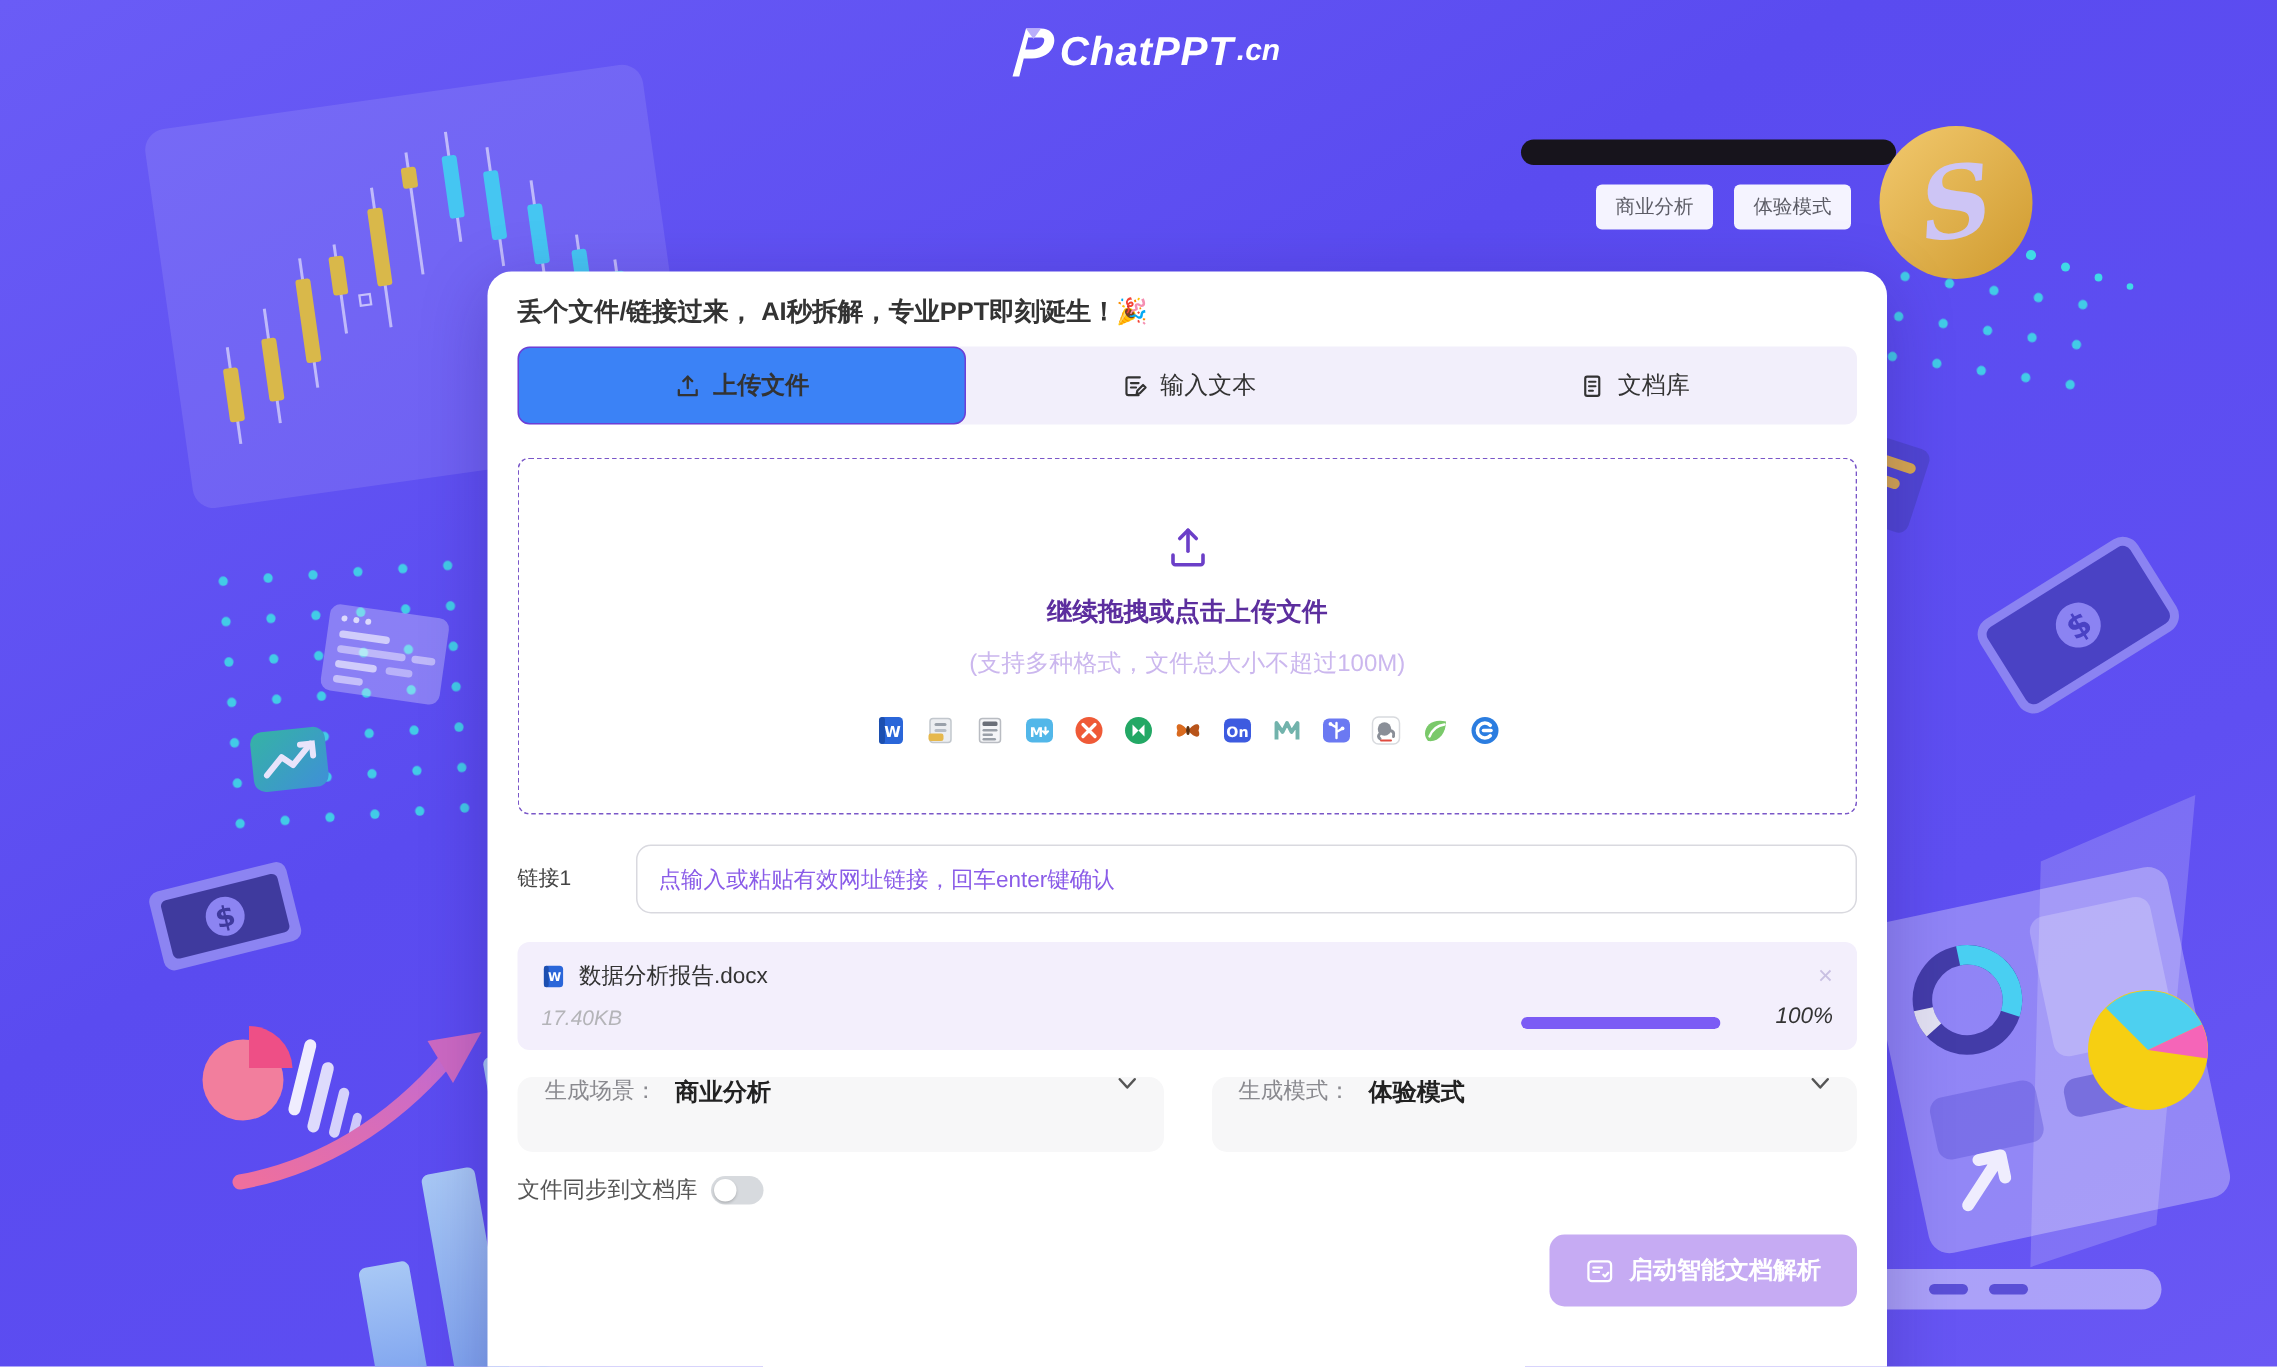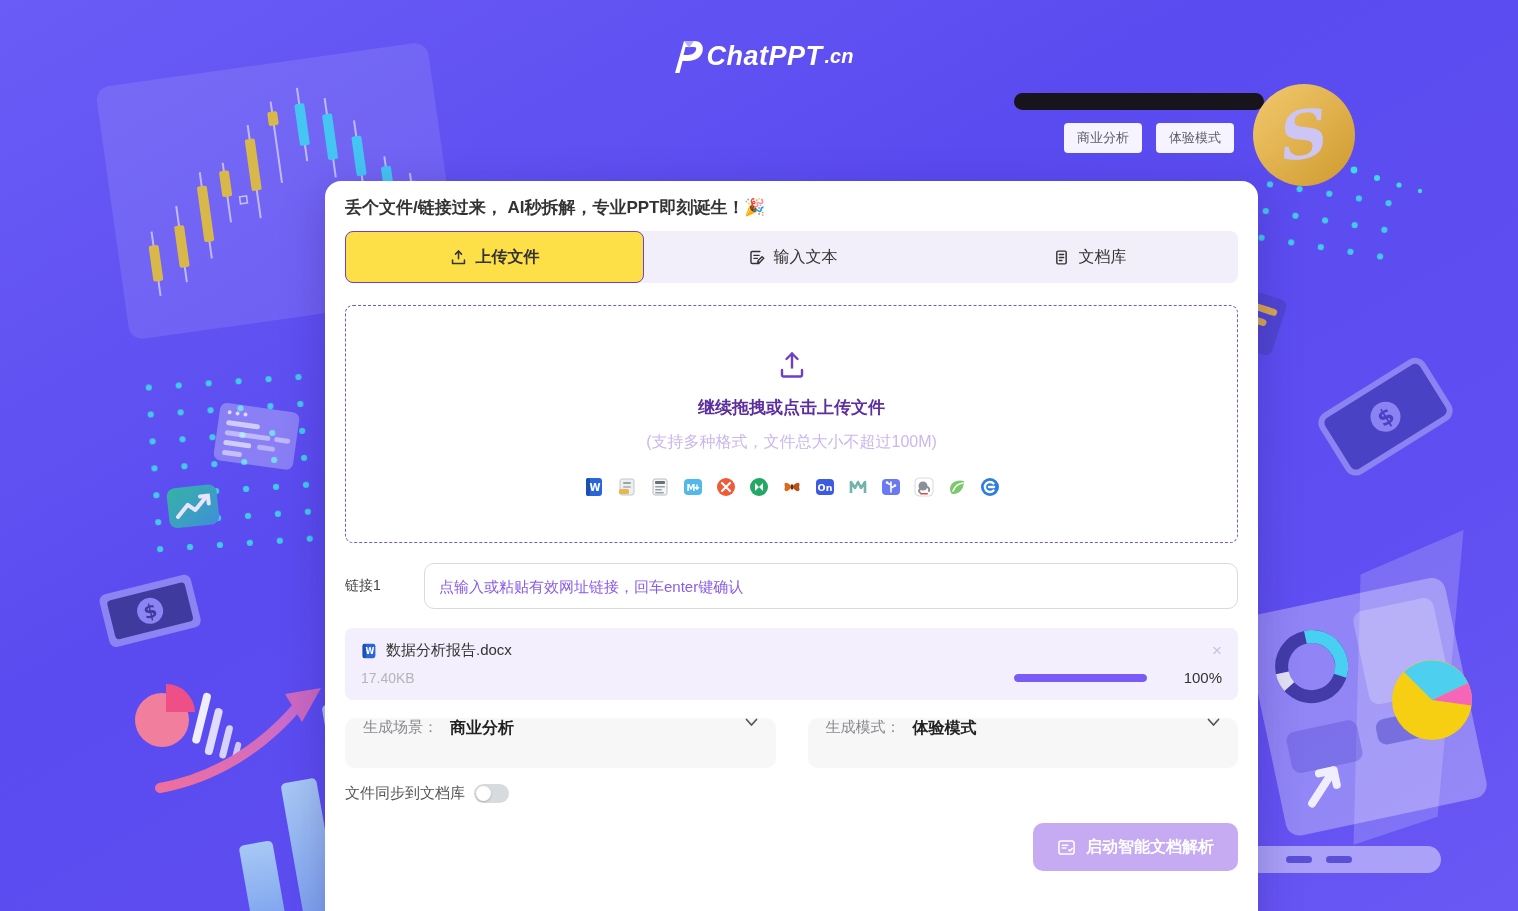--- a/index.html
+++ b/index.html
@@ -5,59 +5,59 @@
   * { margin:0; padding:0; box-sizing:border-box; }
   html,body { width:1518px; height:911px; overflow:hidden; }
   body {
     font-family:"Liberation Sans","DejaVu Sans",sans-serif;
     background:linear-gradient(150deg,#6a5cf6 0%,#5a4bf0 40%,#5f4ff2 75%,#6a58f4 100%);
     position:relative;
   }
   .bg-layer { position:absolute; inset:0; z-index:0; }
 
   
-  .logo { position:absolute; top:36px; left:0; right:0; display:flex; justify-content:center; align-items:center; gap:2px; z-index:2; }
+  .logo { position:absolute; top:14px; left:0; right:0; display:flex; justify-content:center; align-items:center; gap:2px; z-index:2; }
   .logo-text { color:#fff; font-size:27px; font-weight:800; font-style:italic; letter-spacing:.5px; }
   .logo-tld { color:#fff; font-size:20px; font-weight:800; font-style:italic; }
   .badges { position:absolute; top:123px; left:1064px; display:flex; gap:14px; z-index:2; }
   .badge { background:rgba(255,255,255,.94); color:#5c5c66; font-size:13px; padding:6px 13px; border-radius:4px; white-space:nowrap; }
 
   
   .card {
     position:absolute; left:325px; top:181px; width:933px; height:790px;
     background:#fff; border-radius:16px; z-index:3;
     box-shadow:0 12px 44px rgba(35,18,110,.28);
     padding:16px 20px 0 20px;
   }
   .card-title { font-size:17px; font-weight:600; color:#333; line-height:22px; }
 
   .tabbar { margin-top:12px; display:flex; background:#f2effb; border-radius:8px; height:52px; }
   .tab { flex:1; display:flex; align-items:center; justify-content:center; gap:9px; font-size:16px; color:#333; cursor:pointer; border-radius:8px; }
-  .tab.active { background:#fde047; border:1px solid #6c3fd6; font-weight:600; }
+  .tab.active { background:#3b82f6; border:1px solid #6c3fd6; font-weight:600; }
   .tab svg { flex:none; }
 
   .dropzone {
     margin-top:22px; height:238px; border:1.5px dashed #7a57c8; border-radius:8px;
     display:flex; flex-direction:column; align-items:center; padding-top:44px;
   }
   .dz-title { margin-top:16px; font-size:17px; font-weight:700; color:#5c2e9e; }
   .dz-sub { margin-top:13px; font-size:16px; color:#cbb7ee; }
   .dz-icons { margin-top:24px; display:flex; gap:13px; align-items:center; }
   .fmt { width:20px; height:20px; display:inline-flex; }
 
   .link-row { margin-top:20px; display:flex; align-items:center; }
   .link-label { width:79px; font-size:14px; color:#444; }
   .link-input { flex:1; height:46px; border:1px solid #d9d9df; border-radius:10px; padding:0 14px; font-size:15px; color:#333; outline:none; font-family:inherit; }
   .link-input::placeholder { color:#8a5ce8; opacity:1; }
 
   .file-item { margin-top:19px; background:#f3effc; border-radius:8px; padding:13px 16px 14px 16px; }
   .file-r1 { display:flex; align-items:center; }
   .file-name { margin-left:9px; font-size:15px; color:#333; }
   .file-close { margin-left:auto; color:#c9c0e2; font-size:17px; line-height:1; cursor:pointer; }
-  .file-r2 { margin-top:9px; display:flex; align-items:center; }
+  .file-r2 { margin-top:9px; display:flex; align-items:flex-end;font-style:italic; }
   .file-size { font-size:14px; color:#b4b4b8; }
   .progress-track { margin-left:auto; width:133px; height:8px; border-radius:4px; background:#e5ddf8; overflow:hidden; }
   .progress-fill { height:100%; background:#7b5bf5; border-radius:4px; }
   .progress-label { margin-left:31px; font-size:15px; color:#333; min-width:44px; text-align:right; }
 
   .more-label { margin-top:45px; font-size:16px; font-weight:700; color:#222; }
   .selects { margin-top:18px; display:flex; gap:32px; }
   .select { flex:1; height:50px; background:#f7f7f8; border-radius:10px; display:flex; align-items:flex-start; padding:0 18px; cursor:pointer; }
   .select-label { font-size:15px; color:#8a8a8f; }
   .select-value { margin-left:12px; font-size:16px; font-weight:700; color:#222; }

